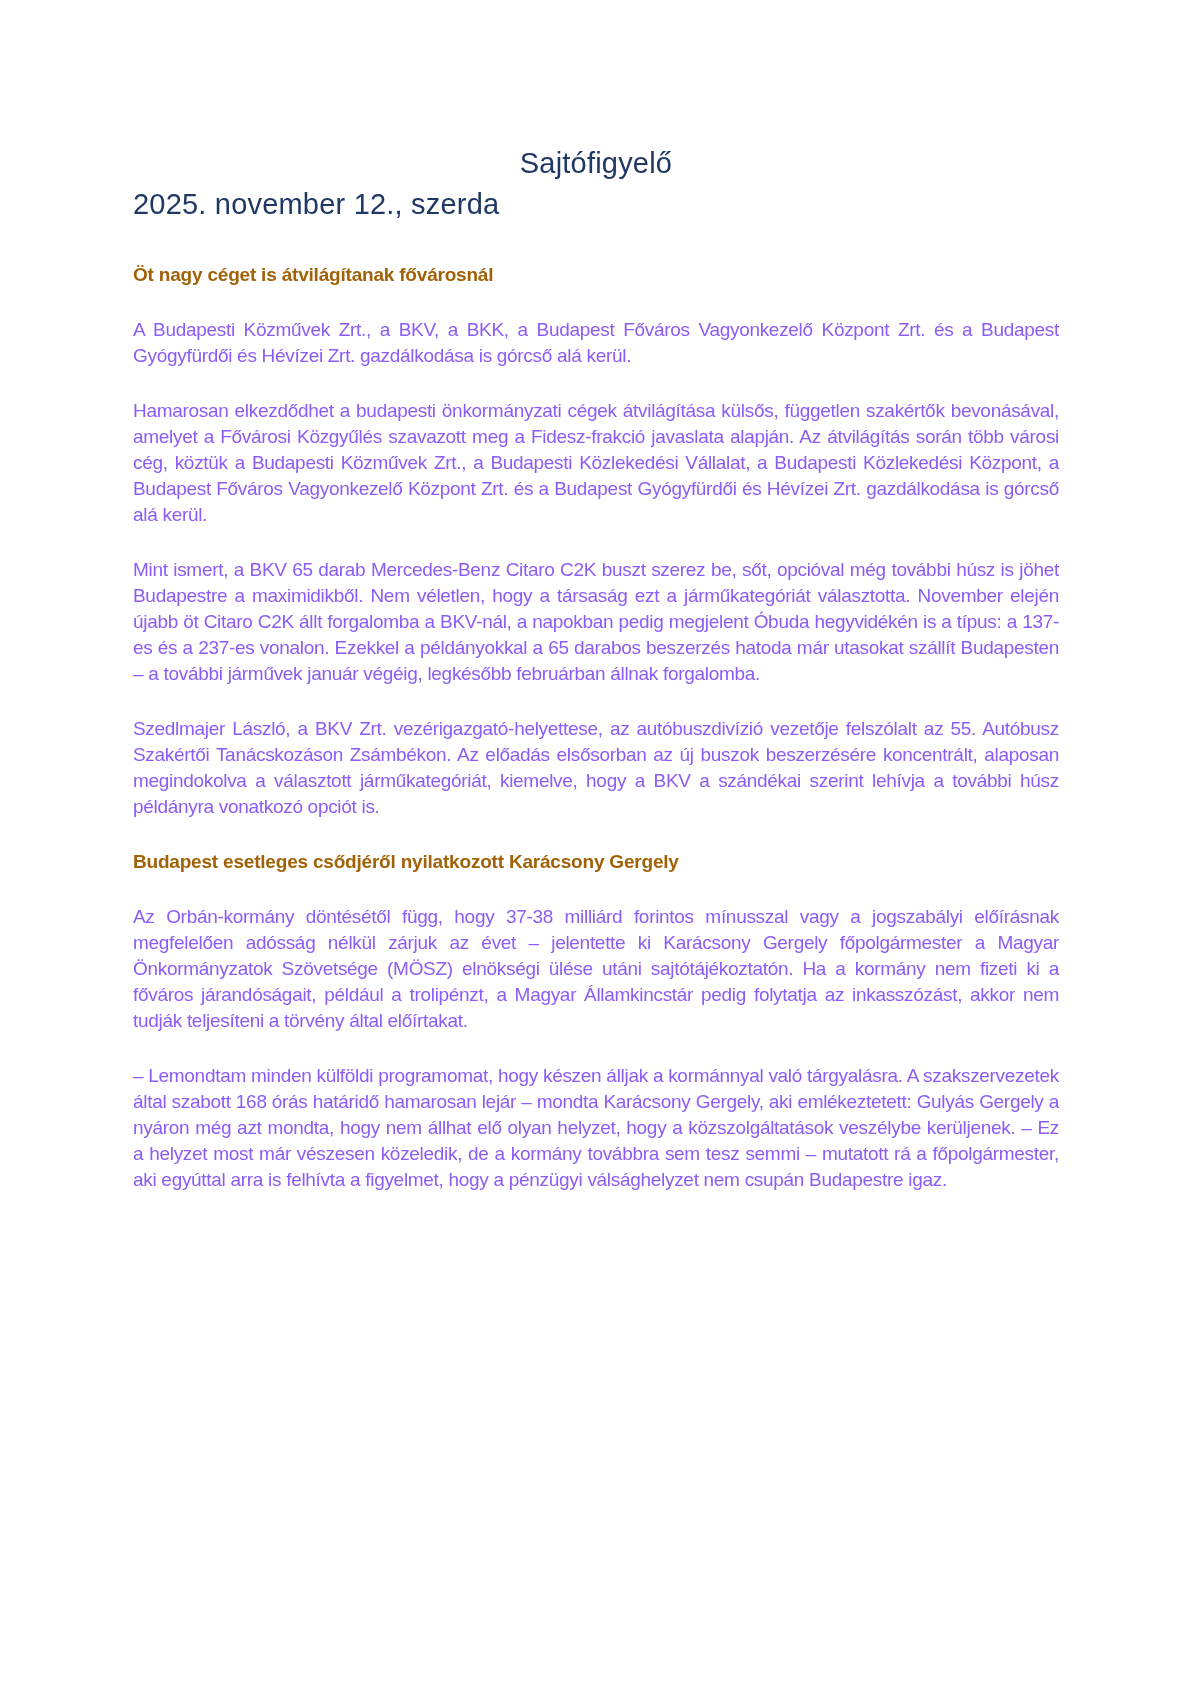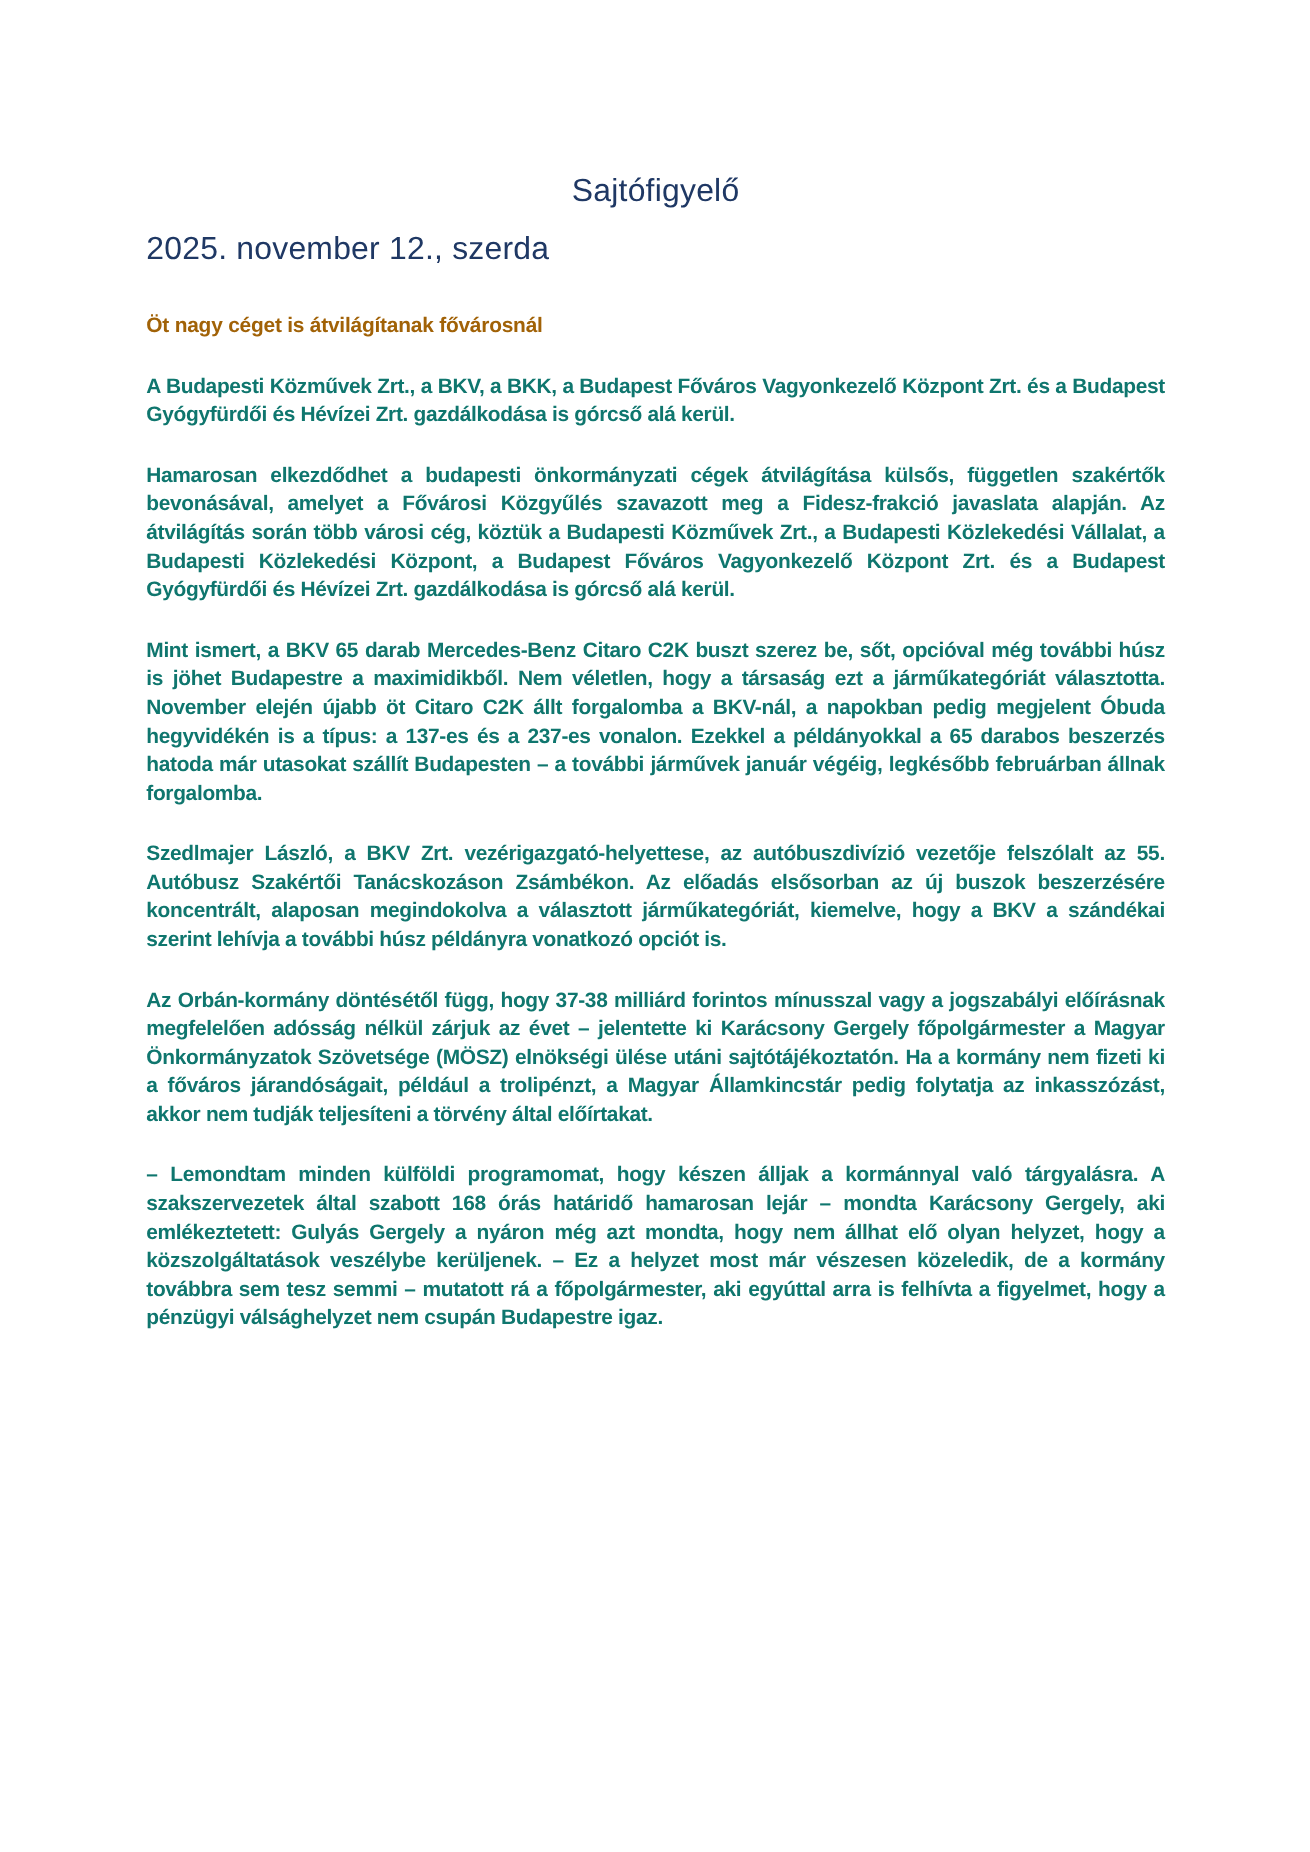--- a/index.html
+++ b/index.html
@@ -14,21 +14,21 @@
     -webkit-font-smoothing: antialiased;
   }
   .page {
     box-sizing: border-box;
     width: 1191px;
     min-height: 1684px;
     padding: 142px 132px 60px 133px;
     background: #ffffff;
   }
   .doc-title {
-    margin: 12px;
+    margin: 1px;
     text-align: center;
     color: #1f3864;
     font-size: 29px;
     line-height: 40px;
     font-weight: 400;
     letter-spacing: 0.2px;
   }
   .doc-date {
     margin: 0 0 38px 0;
     text-align: left;
@@ -45,37 +45,38 @@
     line-height: 26px;
     font-weight: 700;
     letter-spacing: -0.2px;
     text-align: left;
   }
   .content h2.heading:first-child {
     margin-top: 0;
   }
   .content p.para {
     margin: 0 0 29px 0;
-    color: #0f766e;
+    color: #8b5cf6;
     font-size: 19px;
     line-height: 26px;
-    font-weight: 700;
+    font-weight: 400;
     letter-spacing: -0.3px;
     text-align: justify;
     text-justify: inter-word;
   }
 </style>
 </head>
 <body>
 
 <div class="page">
   <h1 class="doc-title">Sajtófigyelő</h1>
   <div class="doc-date">2025. november 12., szerda</div>
   <main class="content">
       <h2 class="heading">Öt nagy céget is átvilágítanak fővárosnál</h2>
       <p class="para">A Budapesti Közművek Zrt., a BKV, a BKK, a Budapest Főváros Vagyonkezelő Központ Zrt. és a Budapest Gyógyfürdői és Hévízei Zrt. gazdálkodása is górcső alá kerül.</p>
       <p class="para">Hamarosan elkezdődhet a budapesti önkormányzati cégek átvilágítása külsős, független szakértők bevonásával, amelyet a Fővárosi Közgyűlés szavazott meg a Fidesz-frakció javaslata alapján. Az átvilágítás során több városi cég, köztük a Budapesti Közművek Zrt., a Budapesti Közlekedési Vállalat, a Budapesti Közlekedési Központ, a Budapest Főváros Vagyonkezelő Központ Zrt. és a Budapest Gyógyfürdői és Hévízei Zrt. gazdálkodása is górcső alá kerül.</p>
       <p class="para">Mint ismert, a BKV 65 darab Mercedes-Benz Citaro C2K buszt szerez be, sőt, opcióval még további húsz is jöhet Budapestre a maximidikből. Nem véletlen, hogy a társaság ezt a járműkategóriát választotta. November elején újabb öt Citaro C2K állt forgalomba a BKV-nál, a napokban pedig megjelent Óbuda hegyvidékén is a típus: a 137-es és a 237-es vonalon. Ezekkel a példányokkal a 65 darabos beszerzés hatoda már utasokat szállít Budapesten – a további járművek január végéig, legkésőbb februárban állnak forgalomba.</p>
       <p class="para">Szedlmajer László, a BKV Zrt. vezérigazgató-helyettese, az autóbuszdivízió vezetője felszólalt az 55. Autóbusz Szakértői Tanácskozáson Zsámbékon. Az előadás elsősorban az új buszok beszerzésére koncentrált, alaposan megindokolva a választott járműkategóriát, kiemelve, hogy a BKV a szándékai szerint lehívja a további húsz példányra vonatkozó opciót is.</p>
+      <h2 class="heading">Budapest esetleges csődjéről nyilatkozott Karácsony Gergely</h2>
       <p class="para">Az Orbán-kormány döntésétől függ, hogy 37-38 milliárd forintos mínusszal vagy a jogszabályi előírásnak megfelelően adósság nélkül zárjuk az évet – jelentette ki Karácsony Gergely főpolgármester a Magyar Önkormányzatok Szövetsége (MÖSZ) elnökségi ülése utáni sajtótájékoztatón. Ha a kormány nem fizeti ki a főváros járandóságait, például a trolipénzt, a Magyar Államkincstár pedig folytatja az inkasszózást, akkor nem tudják teljesíteni a törvény által előírtakat.</p>
       <p class="para">– Lemondtam minden külföldi programomat, hogy készen álljak a kormánnyal való tárgyalásra. A szakszervezetek által szabott 168 órás határidő hamarosan lejár – mondta Karácsony Gergely, aki emlékeztetett: Gulyás Gergely a nyáron még azt mondta, hogy nem állhat elő olyan helyzet, hogy a közszolgáltatások veszélybe kerüljenek. – Ez a helyzet most már vészesen közeledik, de a kormány továbbra sem tesz semmi – mutatott rá a főpolgármester, aki egyúttal arra is felhívta a figyelmet, hogy a pénzügyi válsághelyzet nem csupán Budapestre igaz.</p>
     </main>
 </div>
 
 </body></html>

